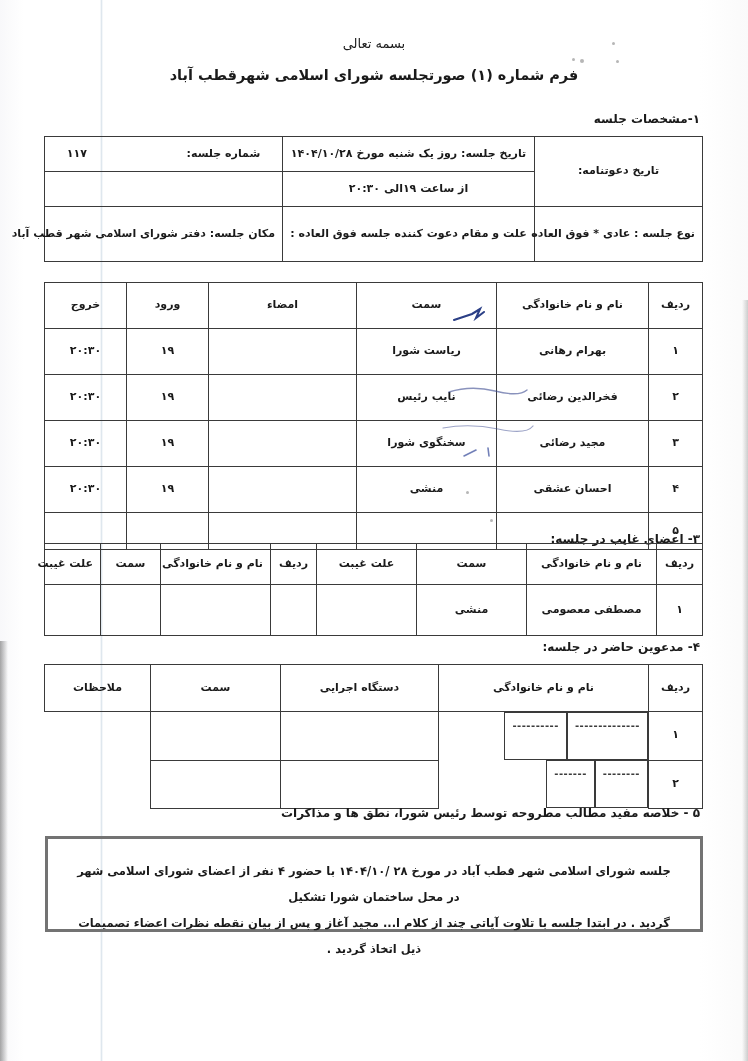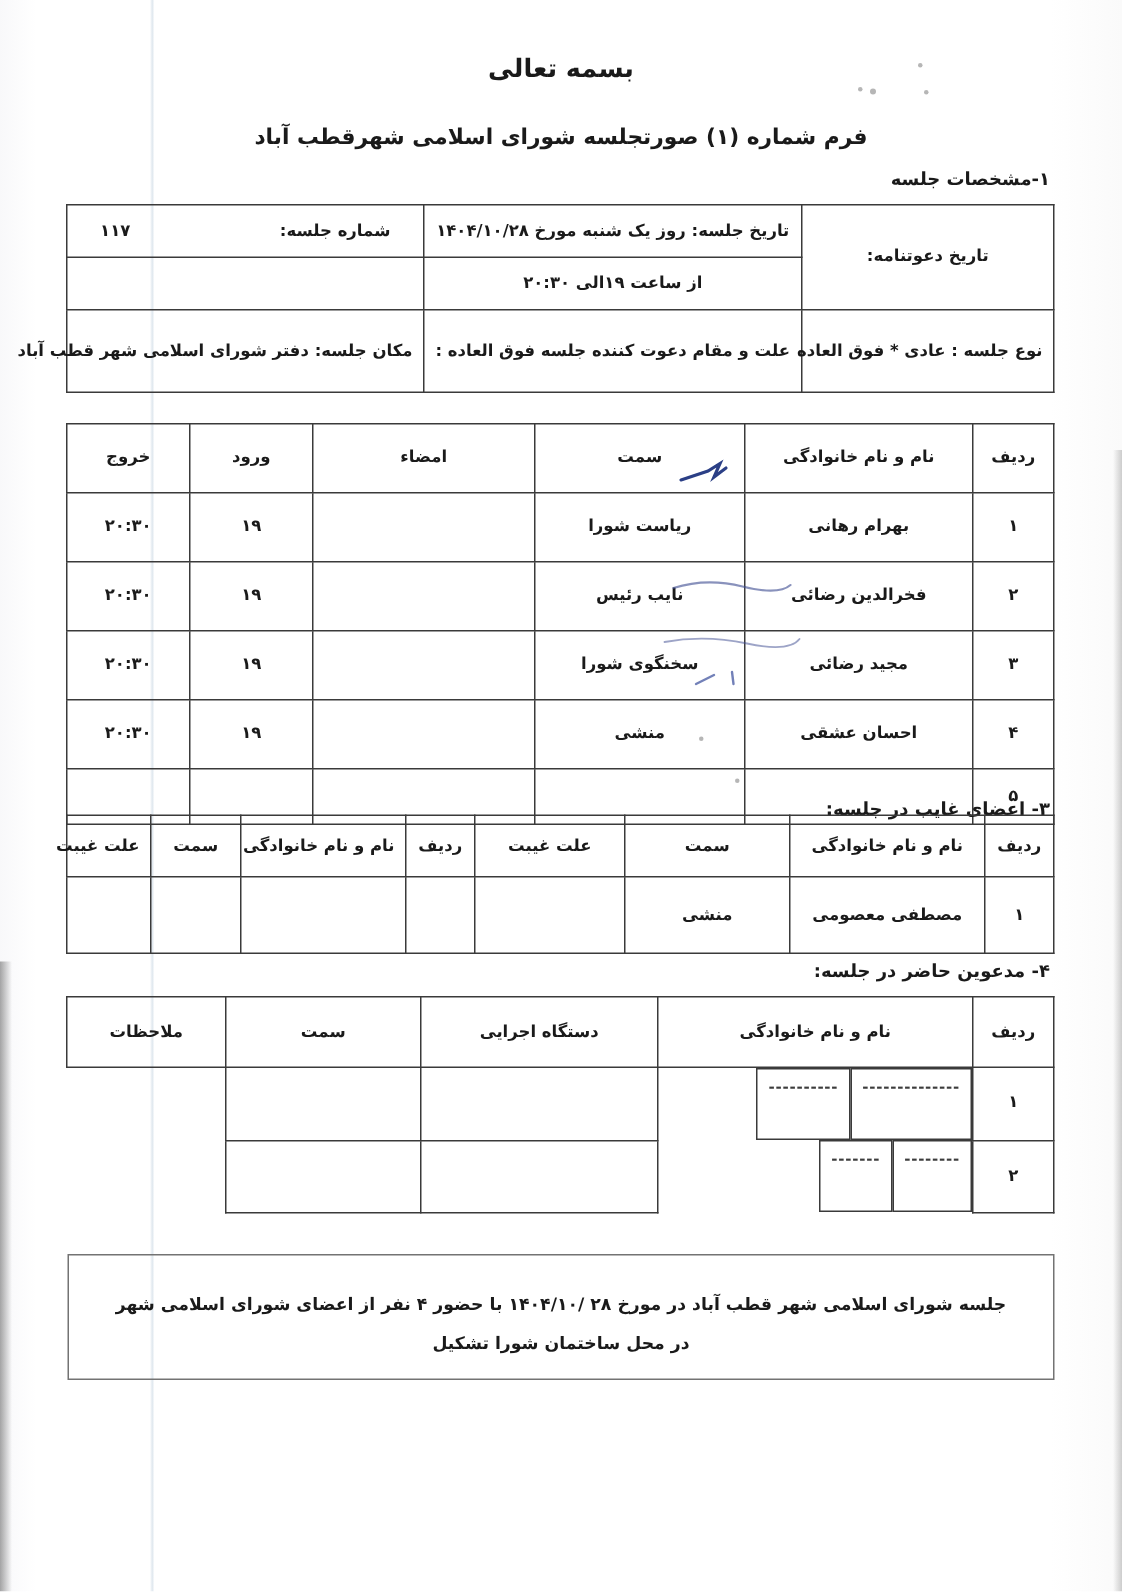--- a/index.html
+++ b/index.html
@@ -69,27 +69,27 @@
     padding: 0;
   }
 
   
   .bismillah {
     position: absolute;
     top: 36px;
     left: 0;
     right: 0;
     text-align: center;
-    font-size: 17px;
-    font-weight: bold;
+    font-size: 13px;
+    font-weight: normal;
     letter-spacing: .2px;
   }
   .form-title {
     position: absolute;
-    top: 84px;
+    top: 67px;
     left: 0;
     right: 0;
     text-align: center;
     font-size: 14.5px;
     font-weight: bold;
   }
 
   .section-label {
     position: absolute;
     right: 48px;
@@ -151,22 +151,22 @@
     letter-spacing: .5px;
     font-size: 10px;
   }
 
   
   .summary-box {
     position: absolute;
     left: 45px;
     right: 45px;
     top: 836px;
-    height: 84px;
-    border: 1px solid #737373;
+    height: 96px;
+    border: 3px solid #737373;
     box-sizing: border-box;
     padding: 20px 26px 0 26px;
   }
   .summary-text {
     font-size: 11.5px;
     font-weight: bold;
     line-height: 2.25;
     text-align: center;
   }
   .summary-text .line2 { display: block; }
@@ -373,20 +373,22 @@
       <tr>
         <td style="height:38px;">۲</td>
         <td style="height:38px;" class="dash-mark">--------</td>
         <td style="height:38px;" class="dash-mark">-------</td>
         <td style="height:38px;"></td>
         <td style="height:38px;"></td>
       </tr>
     </tbody>
   </table>
 
+  <div class="section-label" style="top:806px;">۵ - خلاصه مفید مطالب مطروحه توسط رئیس شورا، نطق ها و مذاکرات</div>
 
   <div class="summary-box">
     <div class="summary-text">
       <span>جلسه شورای اسلامی شهر قطب آباد در مورخ ۲۸ /۱۴۰۴/۱۰  با حضور ۴ نفر از اعضای شورای اسلامی شهر در محل ساختمان شورا تشکیل</span>
+      <span class="line2">گردید . در ابتدا جلسه با تلاوت آیاتی چند از کلام ا... مجید آغاز و پس از بیان نقطه نظرات اعضاء تصمیمات ذیل اتخاذ گردید .</span>
     </div>
   </div>
 
 </div>
 
 </body></html>

